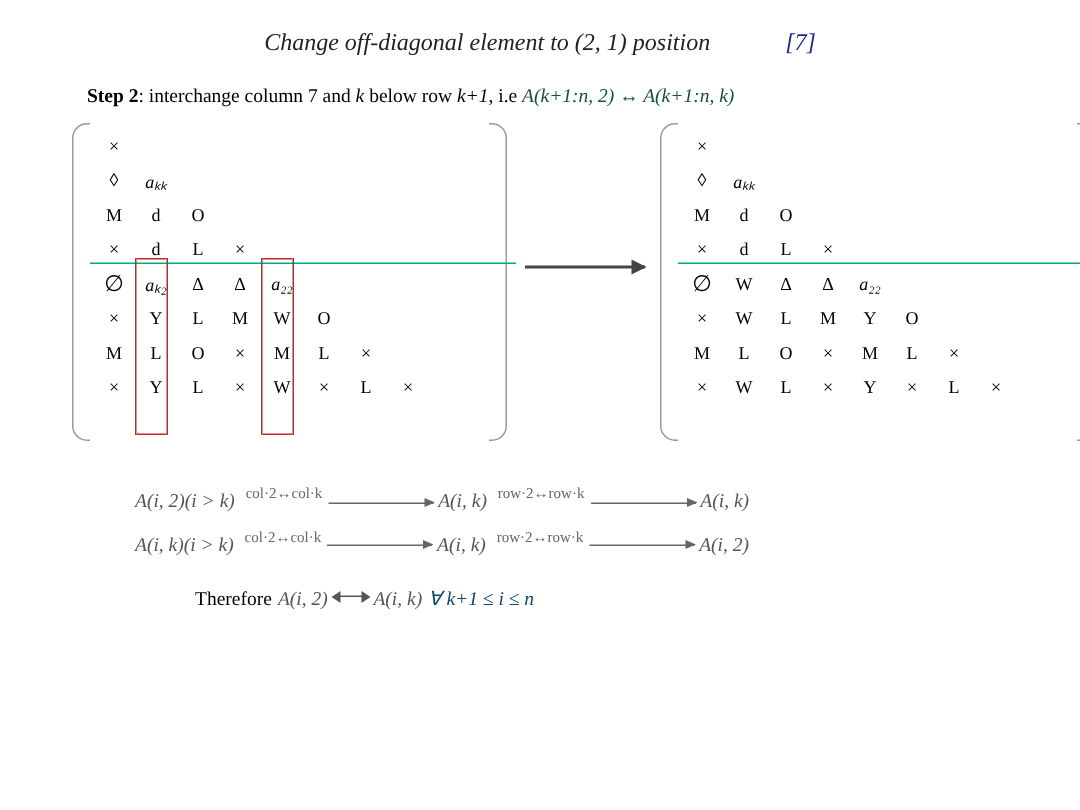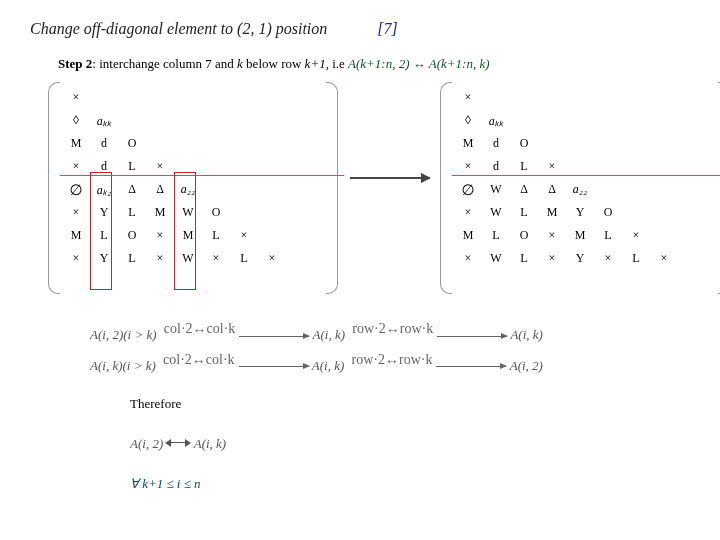--- a/index.html
+++ b/index.html
@@ -7,21 +7,21 @@
     margin: 0;
     padding: 20px 30px;
     width: 720px;
     height: 540px;
     font-family: "Times New Roman", serif;
     font-size: 13px;
     color: #000;
     background: #fff;
     position: relative;
   }
-  .header-row { display:flex; align-items:baseline; gap:50px; margin-bottom:18px; }
+  .header-row { display:flex; justify-content:center; align-items:baseline; gap:50px; margin-bottom:18px; }
   .title { font-style: italic; font-size: 16px; color:#222; }
   .pagemark { color:#1a2a8a; font-style:italic; font-size:16px; }
   .step-line { font-size:13px; margin-bottom:10px; }
   .step-line b { font-weight:bold;margin-left:28px; }
   .step-line i { font-style:italic; }
   .matrices { position:relative; height:230px; margin-top:5px; }
   .matrix { position:absolute; font-size:12px; }
   .mleft { left:18px; top:0; width:290px; }
   .mright { left:410px; top:0; width:290px; }
   .bracket { position:absolute; top:0; height:212px; width:12px; }
@@ -33,24 +33,24 @@
   .cell { width:28px; text-align:center; }
   .hline-teal { position:absolute; height:0; border-top:1.5px solid #0a8; left:12px; right:-6px; }
   .vline-teal { position:absolute; width:0; border-left:1.5px solid #0a8; top:2px; bottom:0; }
   .vline-red { position:absolute; width:0; border-left:1.5px solid #c22; border-right:1.5px solid #c22; width:22px; top:90px; height:118px; background:transparent; }
   .vline-red::before, .vline-red::after { content:""; position:absolute; left:0; right:0; height:0; border-top:1.5px solid #c22; }
   .vline-red::before { top:0; }
   .vline-red::after { bottom:0; }
   .arrow-big { position:absolute; left:320px; top:95px; width:80px; height:2px; background:#444; }
   .arrow-big::after { content:""; position:absolute; right:-1px; top:-4px; border-left:10px solid #444; border-top:5px solid transparent; border-bottom:5px solid transparent; }
   .eqn-block { margin-top:8px; padding-left:60px; font-size:13px; color:#555; line-height:2.2; }
-  .eqn-block .rel { font-size:14px; position:relative; top:-6px; padding:0 4px; color:#666;text-align:center; }
+  .eqn-block .rel { font-size:10px; position:relative; top:-6px; padding:0 4px; color:#666;text-align:center; }
   .eqn-block .arr { display:inline-block; width:70px; height:1px; background:#666; position:relative; vertical-align:middle; }
   .eqn-block .arr::after { content:""; position:absolute; right:-1px; top:-3px; border-left:7px solid #666; border-top:3.5px solid transparent; border-bottom:3.5px solid transparent; }
-  .therefore-row { margin-top:14px; padding-left:100px; font-size:13px; display:flex; align-items:flex-start; gap:24px;flex-direction:column; }
+  .therefore-row { margin-top:14px; padding-left:100px; font-size:13px; display:flex; align-items:flex-end; gap:4px; }
   .dblarr { display:inline-block; position:relative; width:24px; height:10px; }
   .dblarr::before { content:""; position:absolute; left:2px; right:2px; top:4px; height:1px; background:#555; }
   .dblarr .l { position:absolute; left:-1px; top:1px; border-right:6px solid #555; border-top:4px solid transparent; border-bottom:4px solid transparent; }
   .dblarr .r { position:absolute; right:-1px; top:1px; border-left:6px solid #555; border-top:4px solid transparent; border-bottom:4px solid transparent; }
   .math-i { font-style:italic; font-family:"Times New Roman", serif; }
   .big { font-size:15px; }
 </style>
 </head>
 <body>
 

